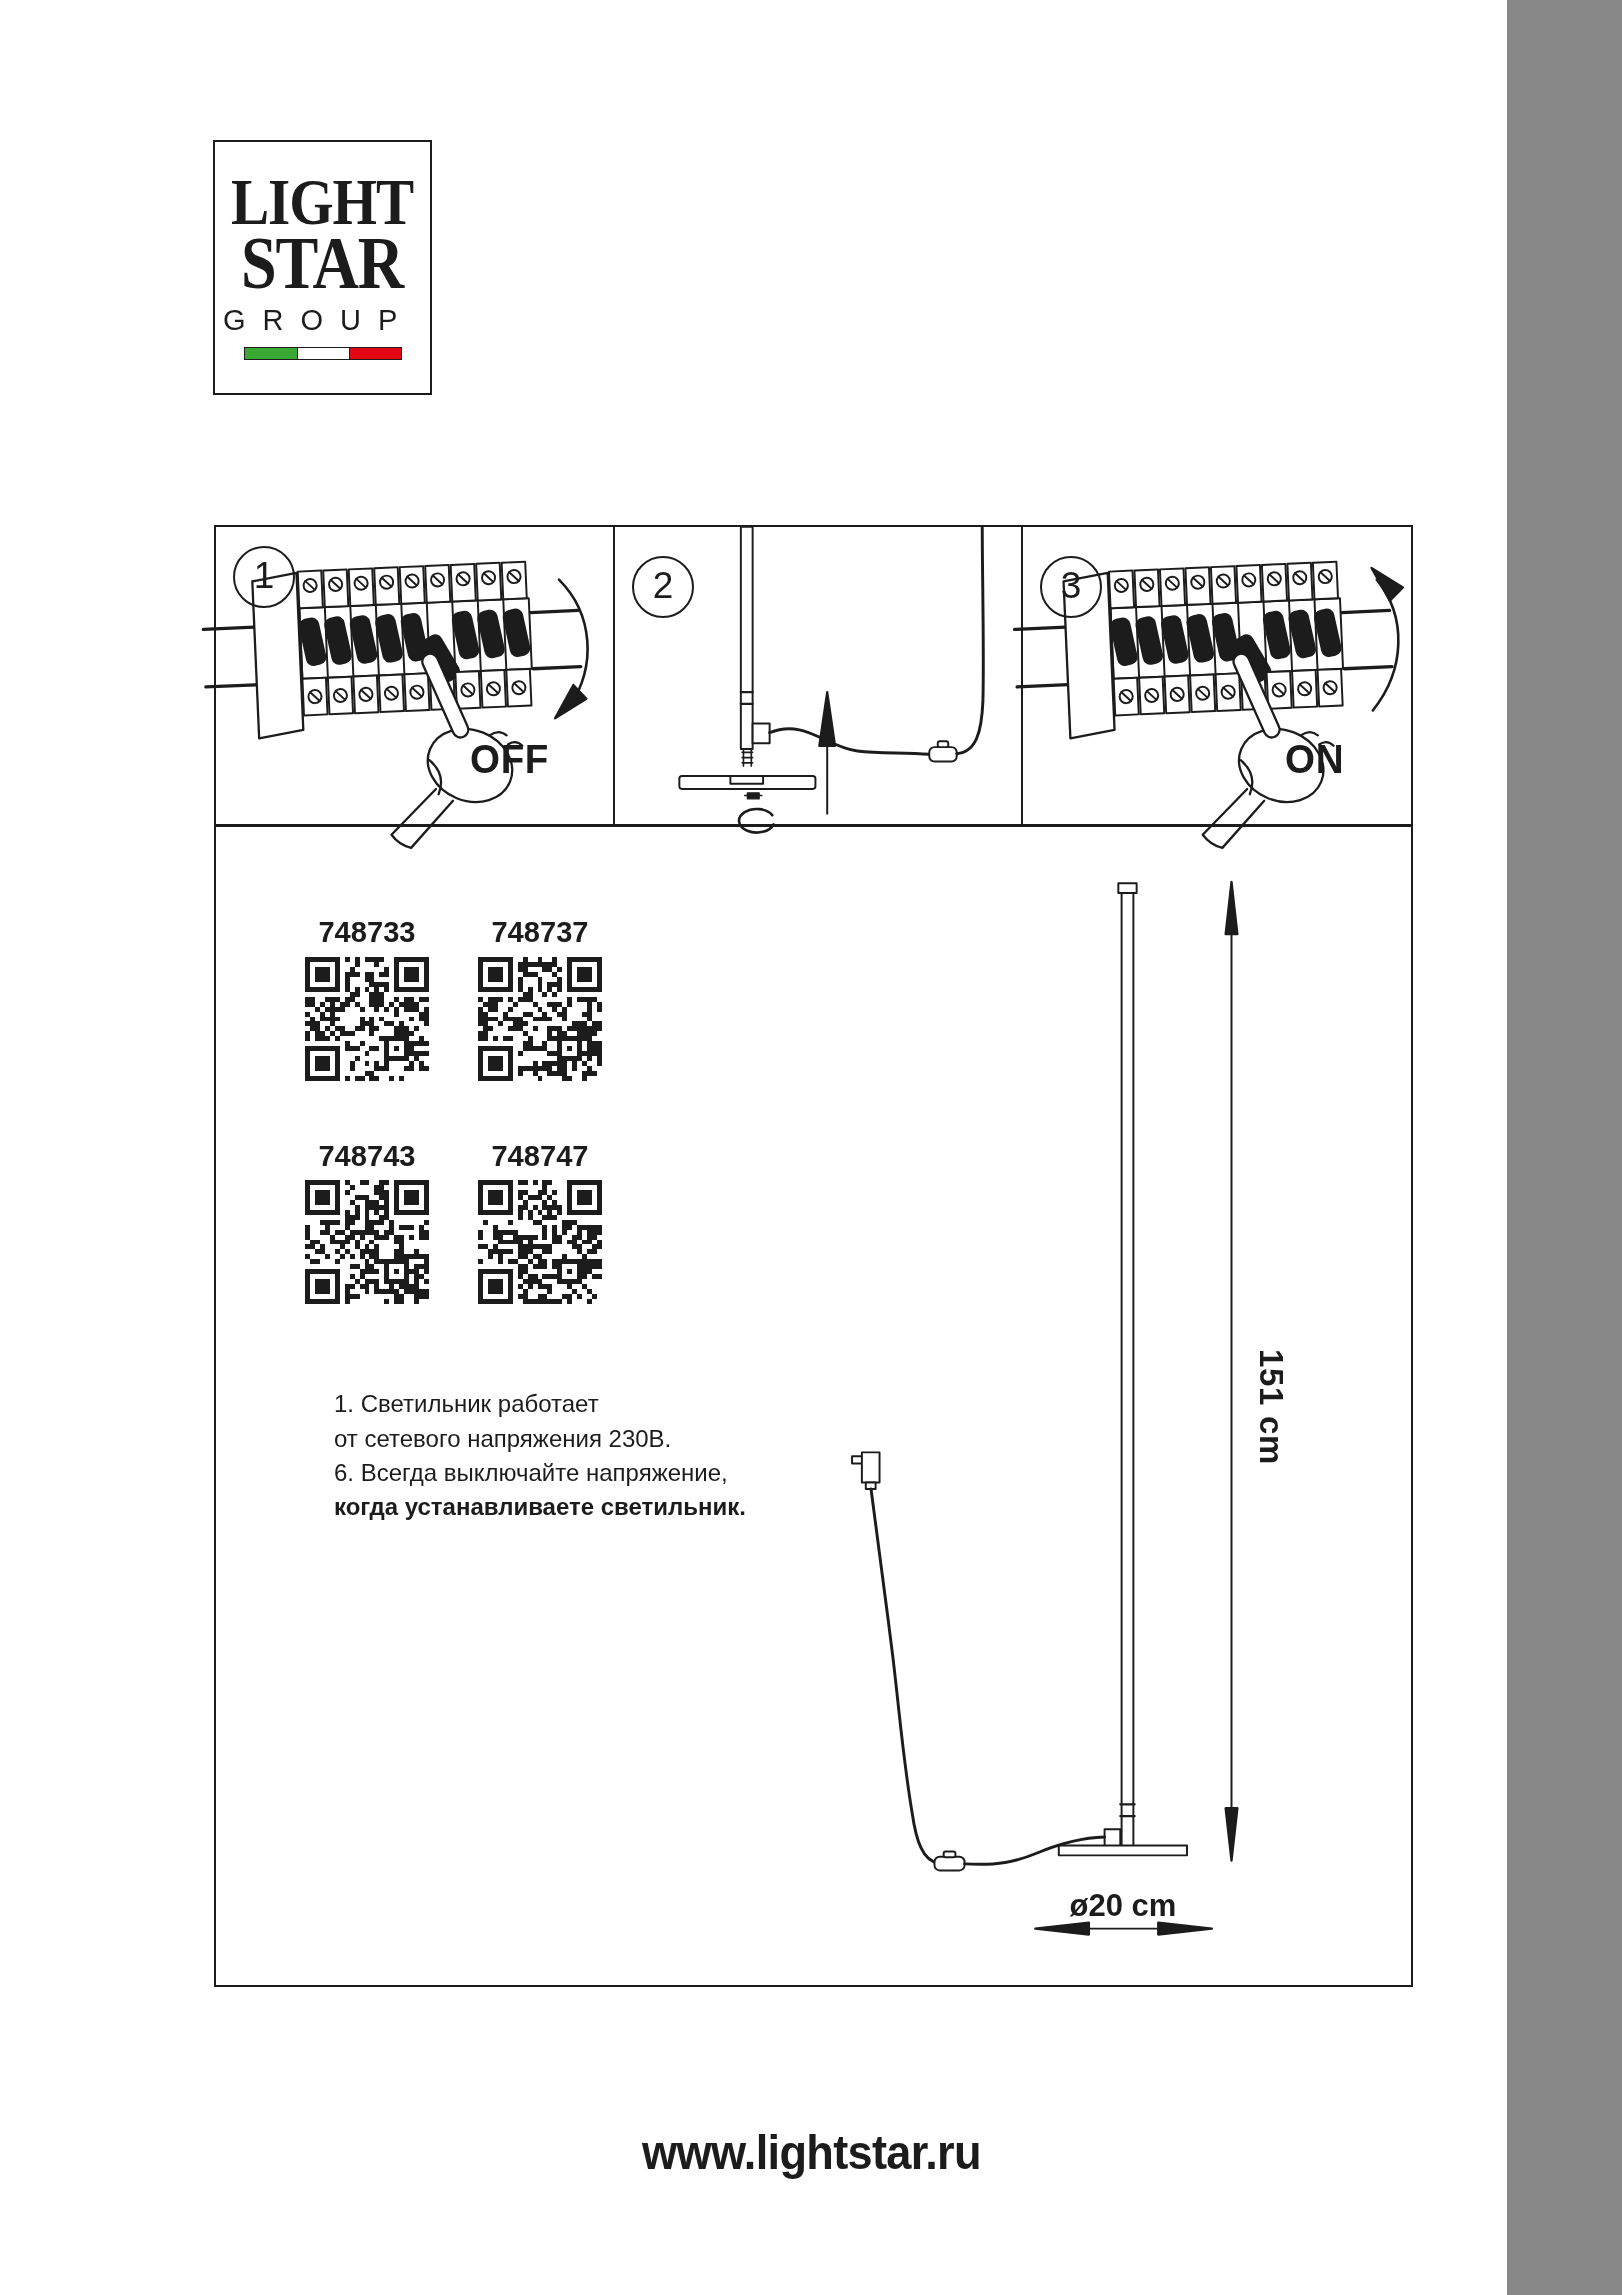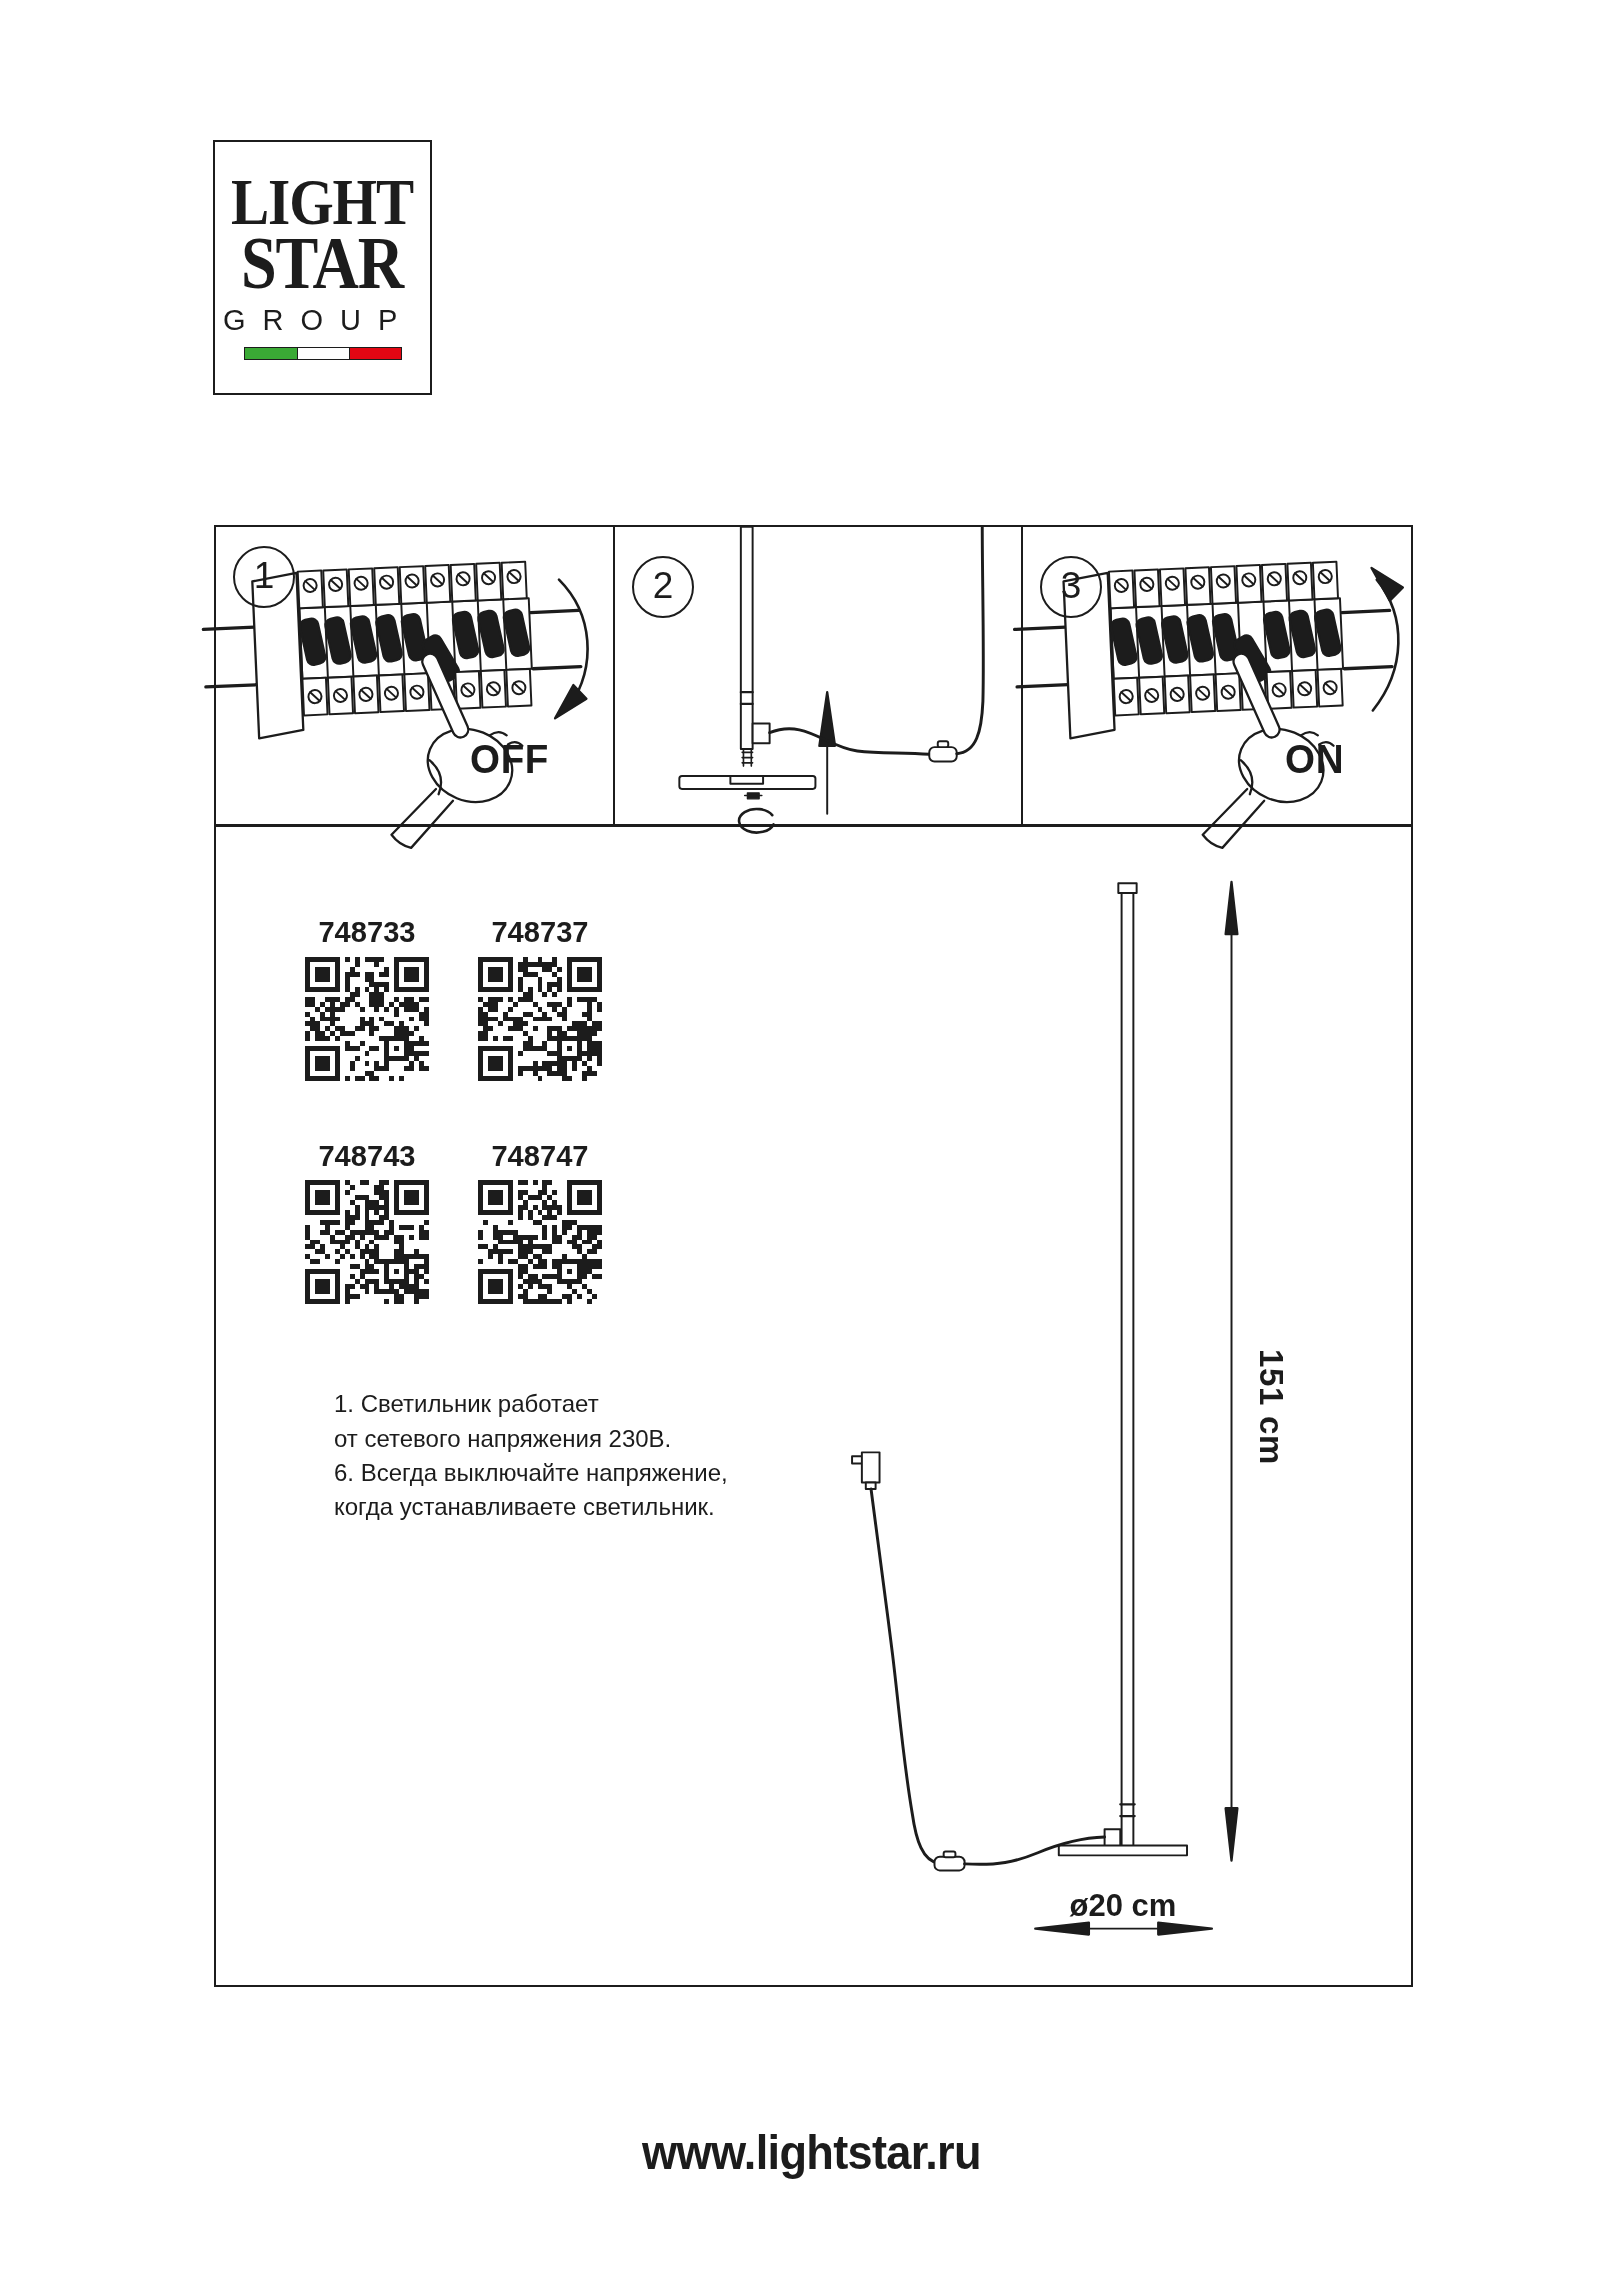--- a/index.html
+++ b/index.html
@@ -1,16 +1,16 @@
 <!DOCTYPE html>
 <html style="font-size:10.5px"><head>
 <meta charset="utf-8">
 <style>
   html,body{margin:0;padding:0;background:#888;}
-  #page{position:relative;width:1622px;height:2295px;background:#ffffff;overflow:hidden;
+  #page{position:relative;width:1507px;height:2295px;background:#ffffff;overflow:hidden;
         font-family:"Liberation Sans",sans-serif;color:#1c1c1c;}
   .abs{position:absolute;}
   svg.art{position:absolute;left:0;top:0;width:1623px;height:2295px;}
   svg.art *{vector-effect:none;}
   
   .logo-box{left:213px;top:140px;width:219px;height:255px;border:2.6px solid #1c1c1c;box-sizing:border-box;}
   .logo-word{left:0;width:214px;text-align:center;font-family:"Liberation Serif",serif;font-weight:700;
              line-height:1;letter-spacing:-1.3px;}
   .logo-light{top:27.5px;font-size:65px;transform:scaleX(0.88);}
   .logo-star{top:85px;font-size:73px;transform:scaleX(0.88);}
@@ -1477,20 +1477,20 @@
         <rect x="15" y="24" width="1" height="1"></rect>
         <rect x="16" y="24" width="1" height="1"></rect>
         <rect x="18" y="24" width="1" height="1"></rect>
         <rect x="22" y="24" width="1" height="1"></rect>
       </svg>
     </div>
 
   <div class="abs note" style="top:1392px;">1. Светильник работает</div>
   <div class="abs note" style="top:1427px;">от сетевого напряжения 230В.</div>
   <div class="abs note" style="top:1461px;">6. Всегда выключайте напряжение,</div>
-  <div class="abs note" style="top:1495px;">когда устанавливаете светильник.</div>
+  <div class="abs note" style="top:1495px;font-weight:bold;">когда устанавливаете светильник.</div>
 
   <div class="abs dim-v">151 cm</div>
   <div class="abs dim-h">ø20 cm</div>
 
   <div class="abs footer">www.lightstar.ru</div>
 </div>
 
 
 </body></html>

